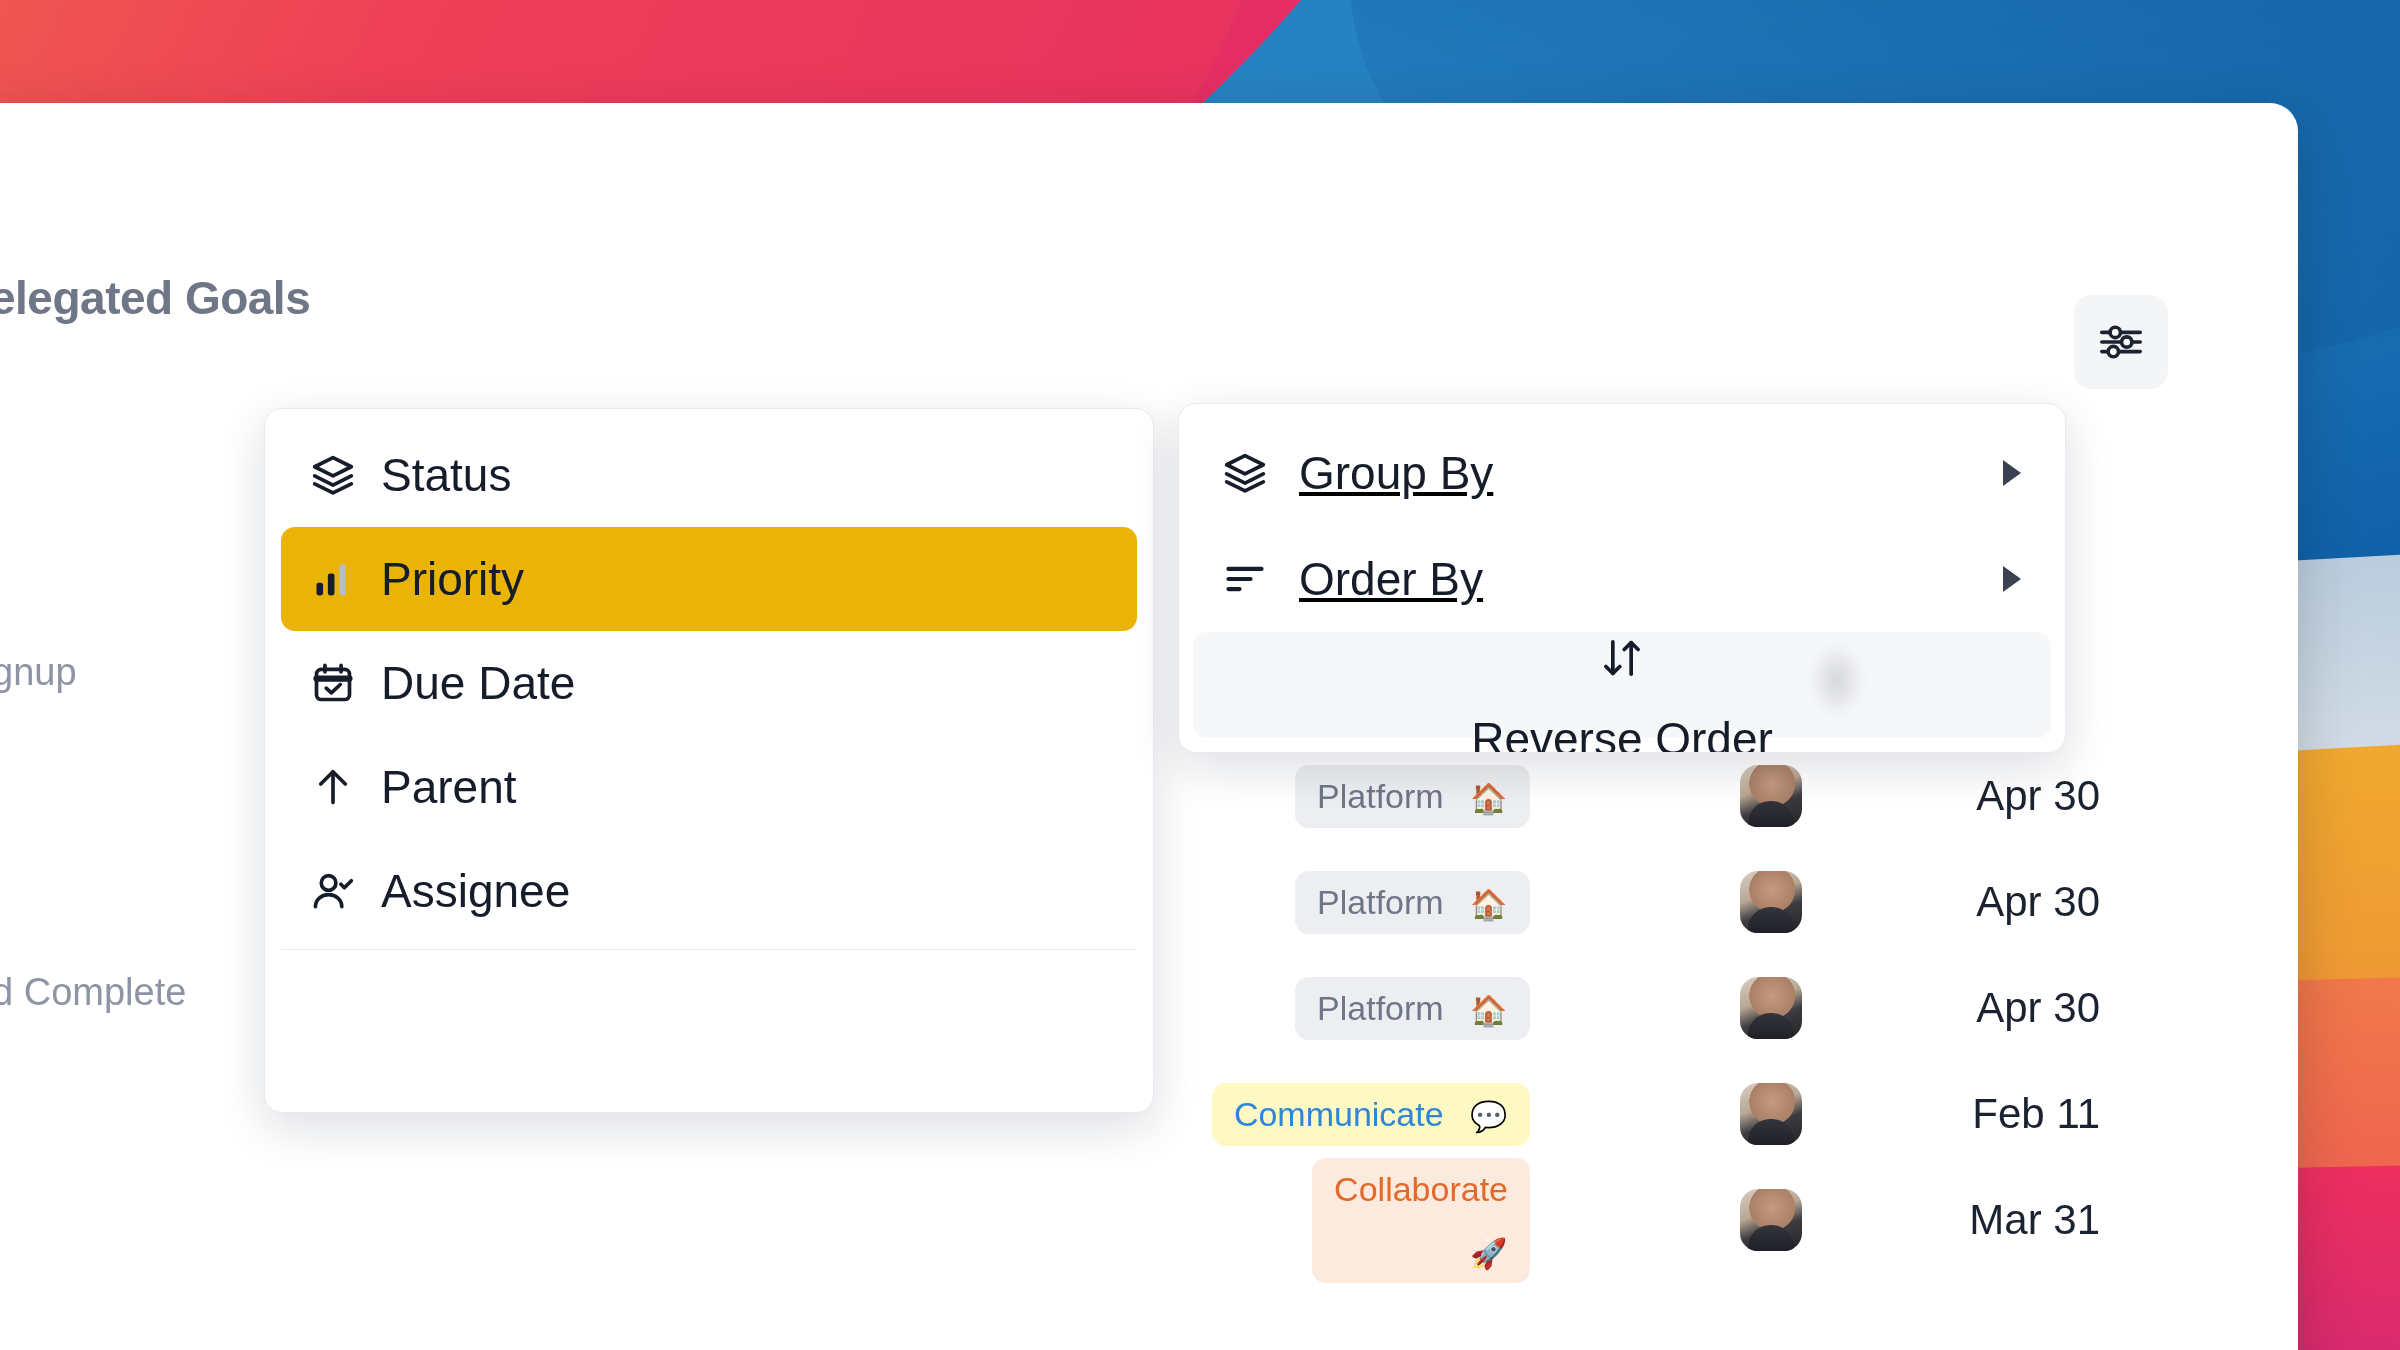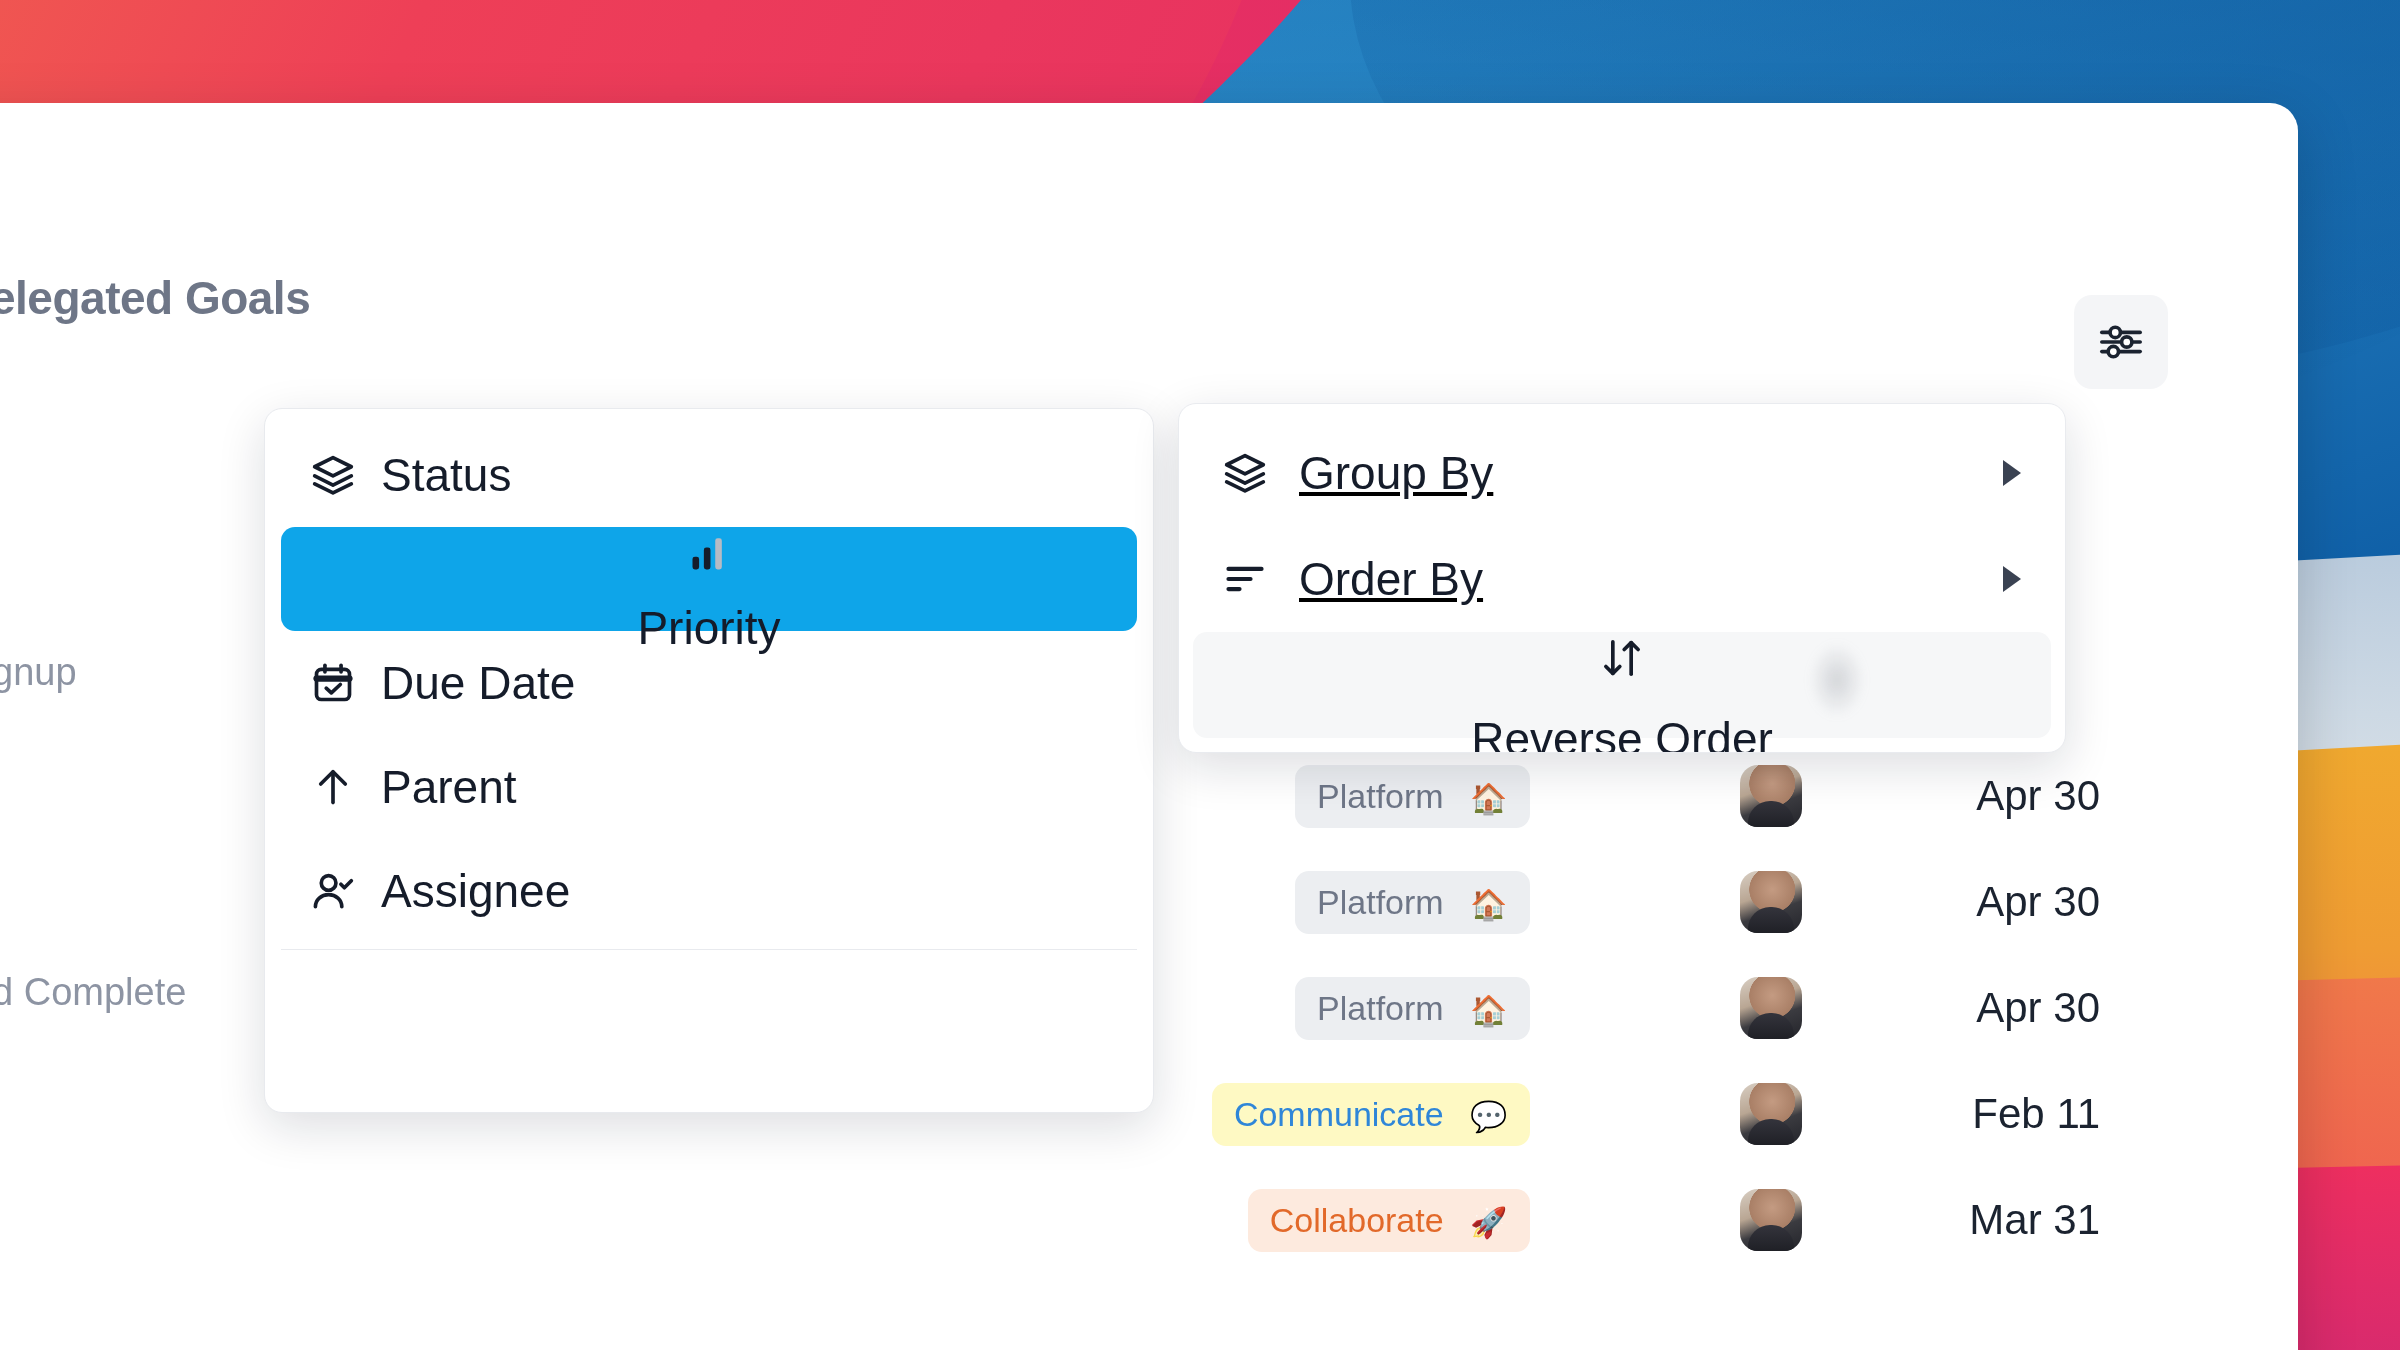--- a/index.html
+++ b/index.html
@@ -118,21 +118,21 @@
   .tag-row { height: 106px; display: flex; align-items: center; justify-content: flex-end; }
   .tag {
     display: inline-flex; align-items: flex-end; gap: 27px;
     padding: 12px 22px;
     border-radius: 14px;
     font-size: 34px;
     white-space: nowrap;
   }
   .tag.platform   { background: #eceef1; color: #6e7687; }
   .tag.communicate{ background: #fef9c3; color: #2f86d8; }
-  .tag.collaborate{ background: #fdeade; color: #e2692a; }
+  .tag.collaborate{ background: #fdeade; color: #e2692a; flex-direction: column; }
   .tag-emoji { font-size: 30px; }
 
   #avatar-column { position: absolute; left: 1860px; top: 640px; width: 120px; }
   .avatar-row { height: 106px; display: flex; align-items: center; }
   .avatar {
     width: 62px; height: 62px; border-radius: 18px;
     background:
       radial-gradient(circle at 52% 30%, #c49b82 0%, #a97f66 42%, transparent 43%),
       linear-gradient(160deg, #d9cfc4 0%, #b9a693 38%, #3b3b40 62%, #23242a 100%);
     overflow: hidden;
@@ -162,21 +162,21 @@
   }
   .submenu-inner { padding: 14px 16px; }
   .menu-item {
     display: flex; align-items: center;
     height: 104px;
     padding: 0 26px;
     border-radius: 14px;
     cursor: pointer;
     gap: 22px;
   }
-  .menu-item.selected { background: #0ea5e9; flex-direction: column; }
+  .menu-item.selected { background: #eab308; }
   .menu-icon {
     width: 52px; height: 52px;
     display: flex; align-items: center; justify-content: center;
     flex: 0 0 52px;
     color: #151c2a;
   }
   .menu-label {
     font-size: 46px; color: #151c2a; white-space: nowrap;
   }
   .menu-divider {

